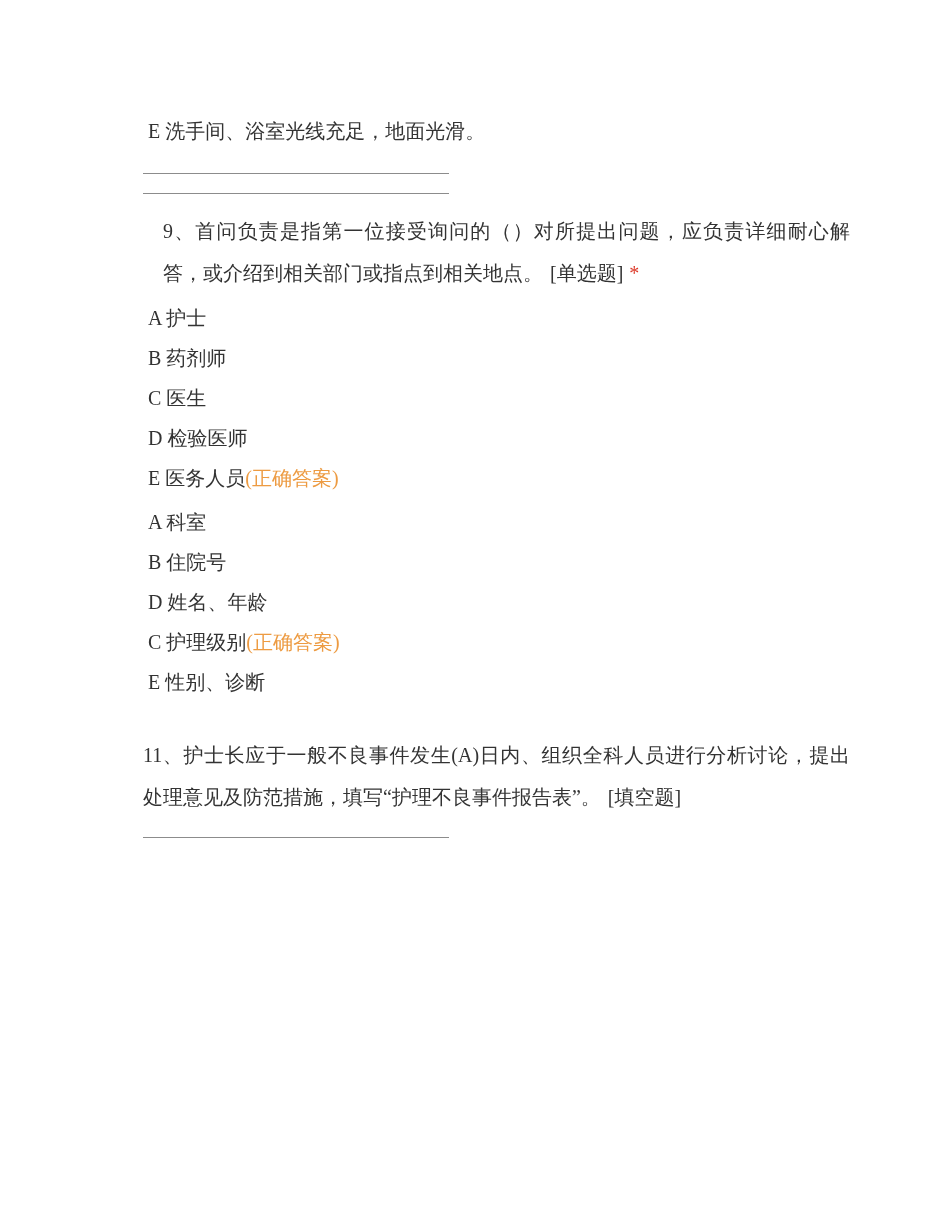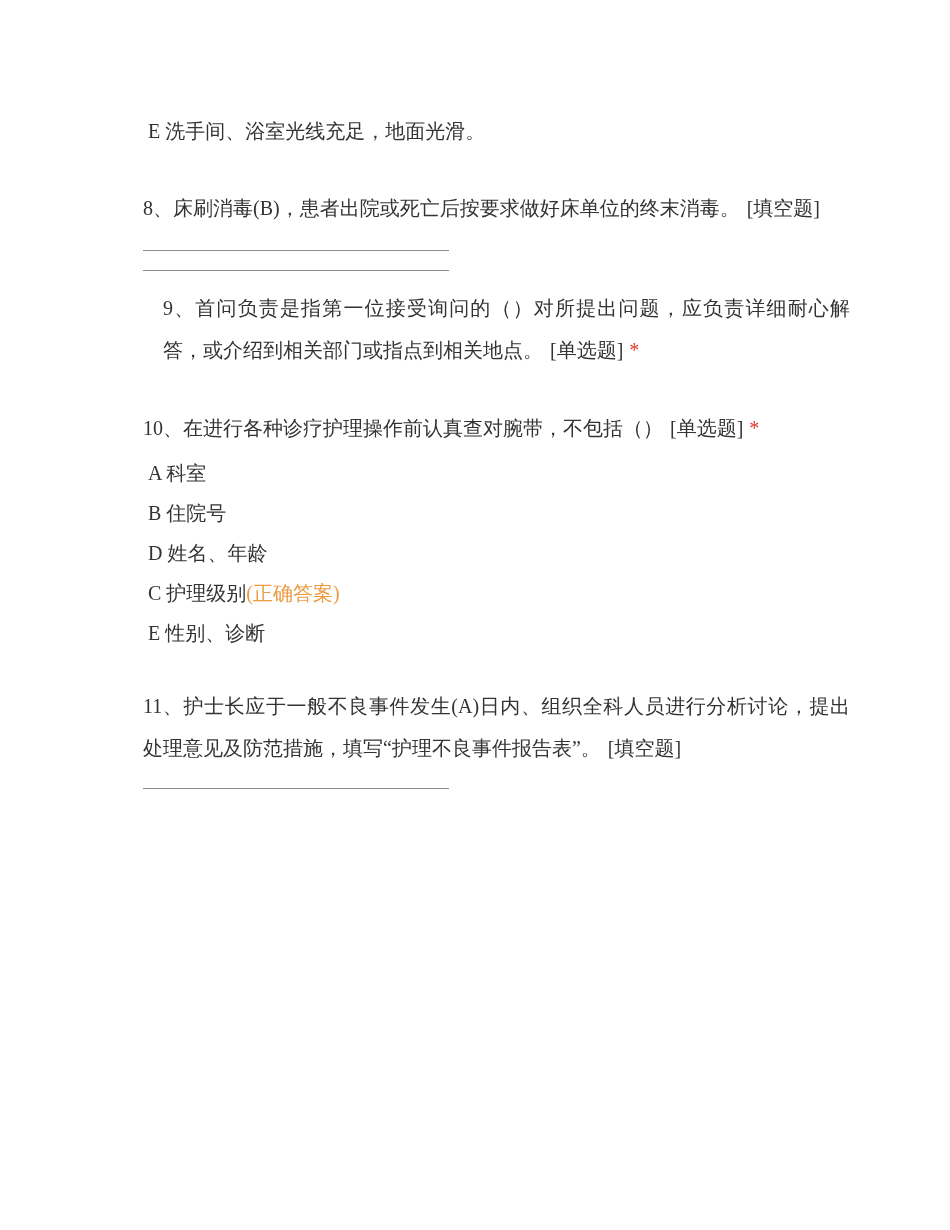--- a/index.html
+++ b/index.html
@@ -61,37 +61,48 @@
   .mt-b3    { margin-top: 19px; }
   .mt-q11s  { margin-top: 17px; }
 </style>
 </head>
 <body>
 
 <div class="page">
 
   <div class="qline opt-indent">E 洗手间、浴室光线充足，地面光滑。</div>
 
-  <div class="qline mt-q8">
-    <span>8、床刷消毒(B)，患者出院或死亡后按要求做好床单位的终末消毒。</span><span class="tag">[填空题]</span>
-  </div>
 
   <div class="blank mt-b1"></div>
 
 
   <div class="blank mt-b2"></div>
 
   <div class="qline mt-q9">
     <span>9、首问负责是指第一位接受询问的（）对所提出问题，应负责详细耐心解答，或介绍到相关部门或指点到相关地点。</span><span class="tag">[单选题]</span><span class="req">*</span>
   </div>
 
+  <div class="options">
+    <div class="option-line">
+      <span>A 护士</span>
+    </div>
+    <div class="option-line">
+      <span>B 药剂师</span>
+    </div>
+    <div class="option-line">
+      <span>C 医生</span>
+    </div>
+    <div class="option-line">
+      <span>D 检验医师</span>
+    </div>
+    <div class="option-line">
+      <span>E 医务人员</span><span class="correct">(正确答案)</span>
+    </div>
+  </div>
 
-  <div class="qline mt-q10">
-    <span>10、在进行各种诊疗护理操作前认真查对腕带，不包括（）</span><span class="tag">[单选题]</span><span class="req">*</span>
-  </div>
 
   <div class="options">
     <div class="option-line">
       <span>A 科室</span>
     </div>
     <div class="option-line">
       <span>B 住院号</span>
     </div>
     <div class="option-line">
       <span>D 姓名、年龄</span>

